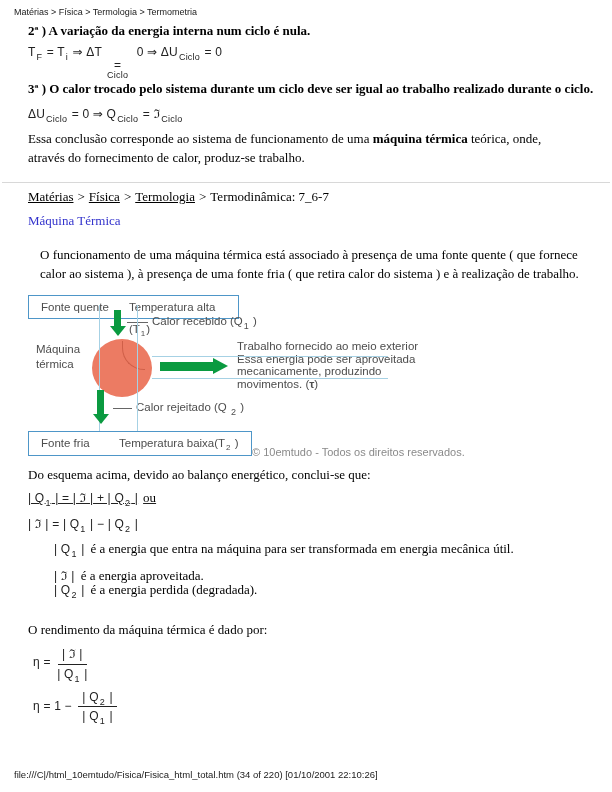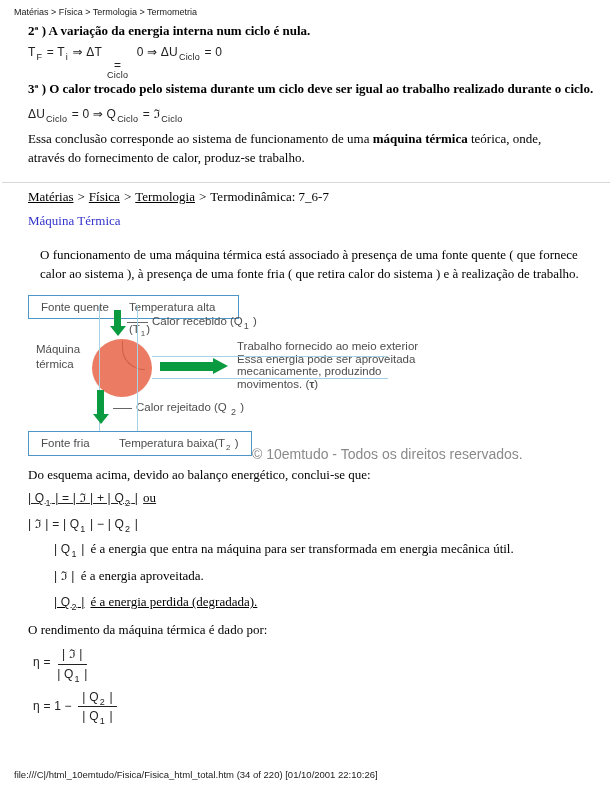--- a/index.html
+++ b/index.html
@@ -56,31 +56,31 @@
   .arhead{position:absolute;left:213px;top:75px;width:0;height:0;border-top:8px solid transparent;border-bottom:8px solid transparent;border-left:15px solid var(--green,#0a9a40);z-index:4;}
   .dash{position:absolute;height:1px;background:#666;}
   .dash1{left:127px;top:39px;width:21px;}
   .dash2{left:113px;top:125px;width:19px;}
   .lbl{position:absolute;white-space:nowrap;}
   .heatin{left:152px;top:32px;}
   .heatout{left:136px;top:118px;}
   .machine{left:36px;top:59px;line-height:15px;}
   .work{left:237px;top:57px;line-height:12.5px;}
   .work b{font-weight:bold;}
-  .copyright{position:absolute;left:252px;top:163px;font-size:14px;color:var(--cgray,#8a8a8a);white-space:nowrap;}
+  .copyright{position:absolute;left:252px;top:163px;font-size:11px;color:var(--cgray,#8a8a8a);white-space:nowrap;}
   
   .p-lead{left:28px;top:467px;font-size:13px;white-space:nowrap;}
   .f-balance1{left:28px;top:489px;text-decoration:underline;}
   .f-balance1 .ou{font-family:"Liberation Serif",serif;font-size:13px;color:#000;margin-left:5px;letter-spacing:0;}
   .f-balance2{left:28px;top:515px;}
   .expl{white-space:nowrap;font-size:13px;margin-left:26px;}
   .expl .etext{margin-left:6px;}
   .lq1{left:28px;top:541px;}
   .ls{left:28px;top:567px;}
-  .lq2{left:28px;top:594px;text-decoration:underline;}
+  .lq2{left:28px;top:582px;}
   .p-eff{left:28px;top:622px;font-size:13px;white-space:nowrap;}
   .eta1{left:33px;top:645px;}
   .eta2{left:33px;top:690px;}
   .footer{left:14px;top:769px;font-size:9.5px;color:#1a1a1a;white-space:nowrap;}
 </style>
 </head>
 <body>
 
 <div class="abs sans crumb-top">Matérias &gt; Física &gt; Termologia &gt; Termometria</div>
 

